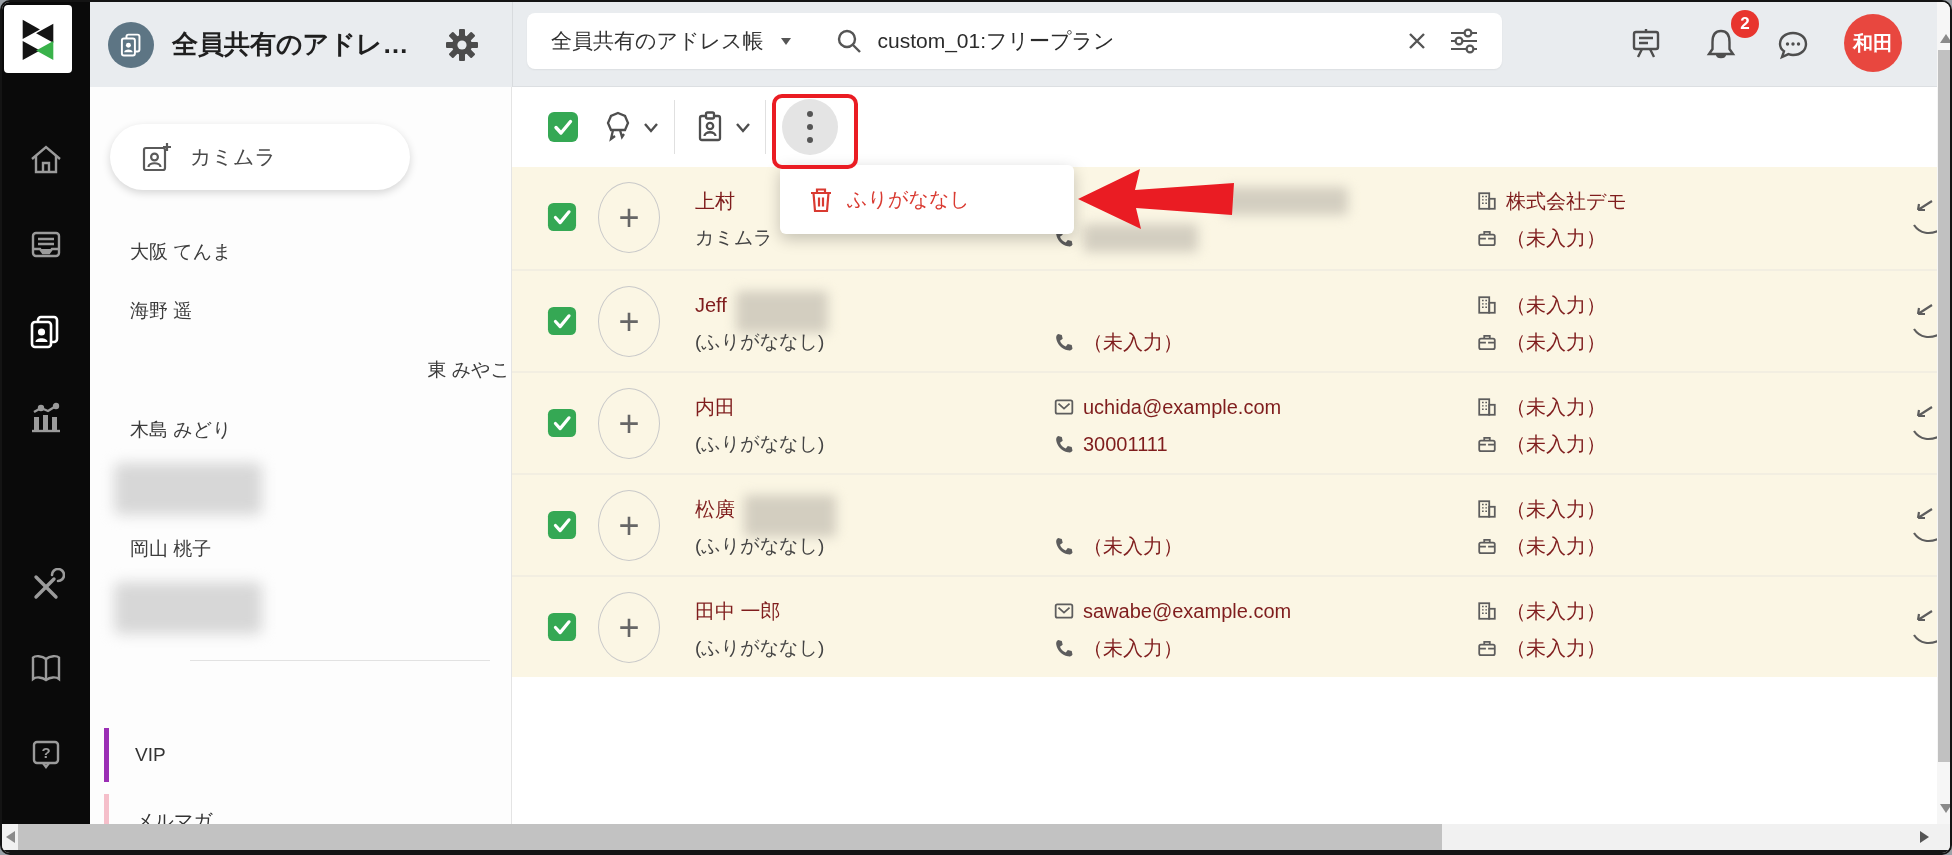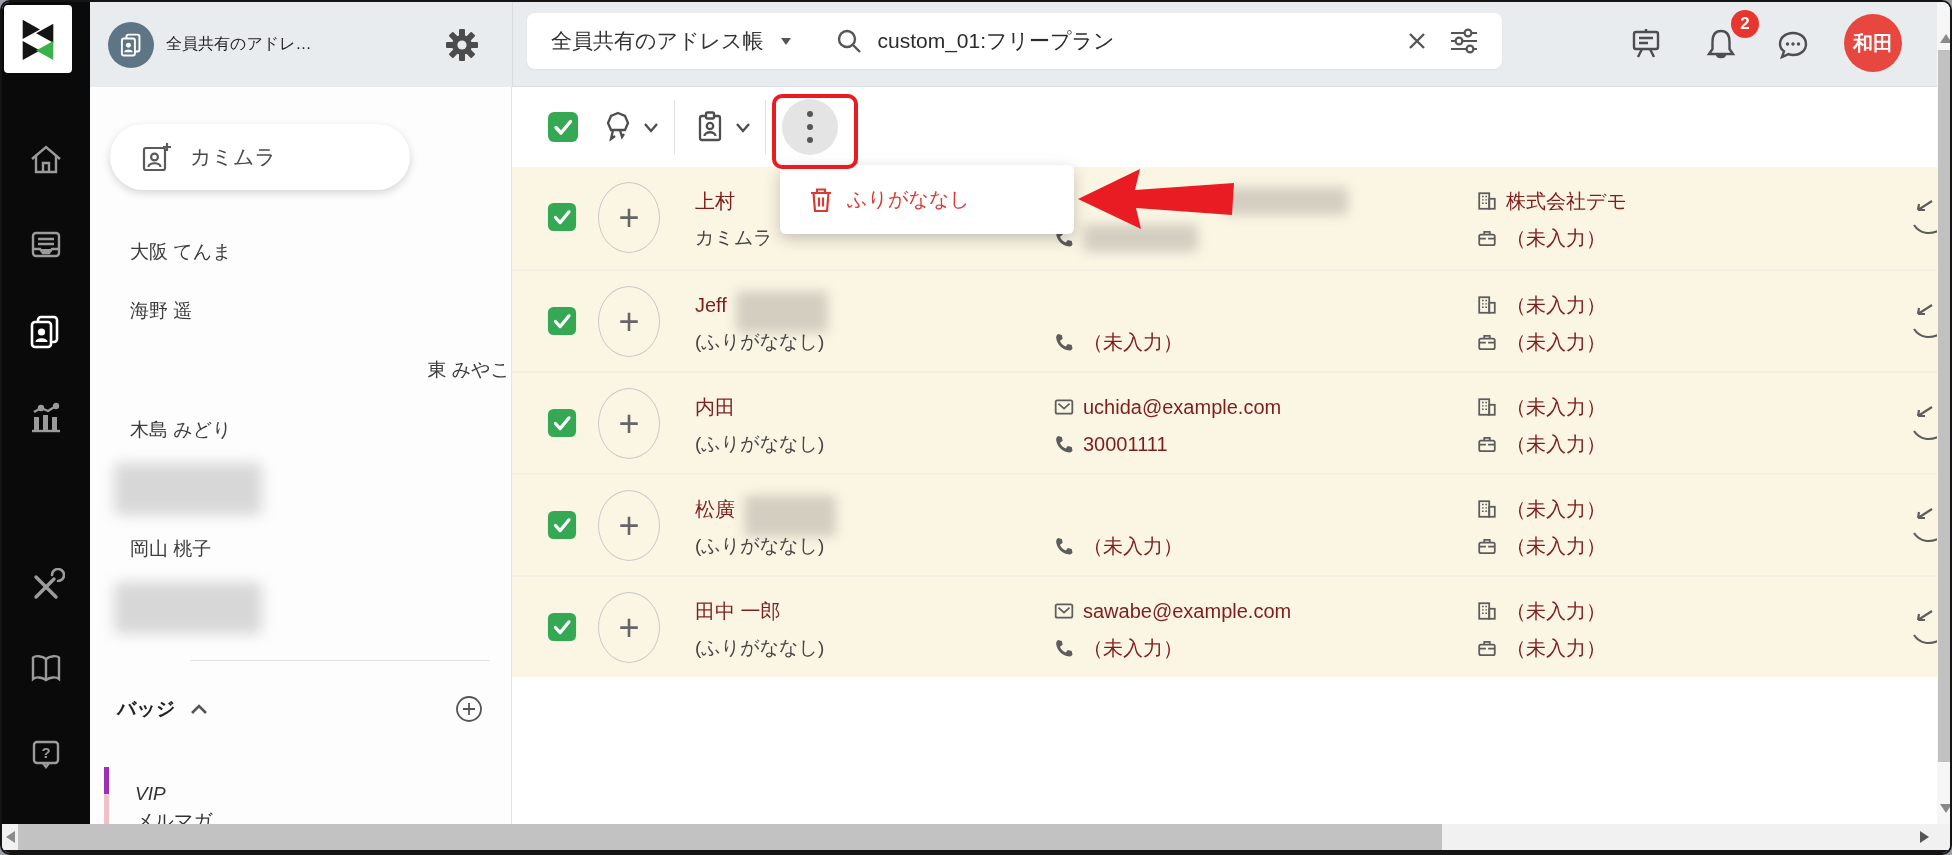--- a/index.html
+++ b/index.html
@@ -9,21 +9,21 @@
 
   
   #nav-rail{left:0;top:0;width:88px;height:822px;background:#0a0a0a;}
   #logo-tile{left:2px;top:3px;width:68px;height:68px;background:#fff;border-radius:4px;display:flex;align-items:center;justify-content:center;}
   .nav-item{left:0;width:88px;height:48px;display:flex;align-items:center;justify-content:center;cursor:pointer;}
 
   
   #sidebar{left:88px;top:0;width:422px;height:822px;background:#fdfdfd;border-right:1px solid #e4e4e4;box-sizing:border-box;}
   #sidebar-header{left:88px;top:0;width:422px;height:85px;background:#e9ecef;display:flex;align-items:center;}
   #ab-circle{width:46px;height:46px;border-radius:50%;background:#5d7584;margin-left:18px;display:flex;align-items:center;justify-content:center;flex:0 0 auto;}
-  #sidebar-title{margin-left:12px;font-size:16px;font-weight:normal;color:#1f1f1f;white-space:nowrap;}
+  #sidebar-title{margin-left:18px;font-size:26px;font-weight:bold;color:#1f1f1f;white-space:nowrap;}
   #sidebar-gear{margin-left:auto;margin-right:32px;cursor:pointer;}
   #new-btn{left:108px;top:122px;width:300px;height:66px;background:#fff;border-radius:33px;box-shadow:0 3px 9px rgba(0,0,0,.16);display:flex;align-items:center;cursor:pointer;}
   #new-btn .lbl{margin-left:16px;font-size:21px;color:#4a4a4a;}
   .contact-item{left:88px;width:420px;height:59px;display:flex;align-items:center;cursor:pointer;}
   .contact-item .lbl{margin-left:40px;font-size:19px;color:#3c3c3c;}
   .contact-item .blurblock{display:none;}
   .contact-item.redacted .blurblock{display:block;margin-left:24px;width:148px;height:52px;background:#d7d7d7;border-radius:6px;filter:blur(7px);}
   #list-divider{left:188px;top:658px;width:300px;height:1px;background:#e2e2e2;left:188px;}
   #badge-header{left:88px;top:692px;width:422px;height:30px;display:flex;align-items:center;}
   #badge-header .ttl{margin-left:27px;font-size:19px;font-weight:bold;color:#222;}
@@ -243,36 +243,22 @@
 
   </div>
       <div class="abs contact-item redacted" style="top: 576.4px;">
 
     <span class="blurblock"></span>
   </div>
     </div>
 
   <div class="abs" id="list-divider"></div>
 
-  <div class="abs" id="badge-header">
-    <span class="ttl">バッジ</span>
-    <span class="chev">
-      <svg width="20" height="14" viewBox="0 0 20 14" fill="none" stroke="#555" stroke-width="2.6">
-          <path d="M3 11 L10 4 L17 11"></path>
-        </svg>
-    </span>
-    <span id="badge-add">
-      <svg width="30" height="30" viewBox="0 0 30 30" fill="none" stroke="#555" stroke-width="1.8">
-        <circle cx="15" cy="15" r="12"></circle>
-          <path d="M15 9 V21 M9 15 H21"></path>
-      </svg>
-    </span>
-  </div>
   <div id="badge-list">
-      <div class="abs badge-item" style="top: 765px; font-style: italic;">
+      <div class="abs badge-item" style="top: 726px;">
     <span class="bar" style="background: rgb(155, 47, 181);"></span>
     <span class="lbl">VIP</span>
   </div>
       <div class="abs badge-item" style="top: 792px;">
     <span class="bar" style="background: rgb(245, 191, 202);"></span>
     <span class="lbl">メルマガ</span>
   </div>
     </div>
 
   <div class="abs" id="topbar"></div>

